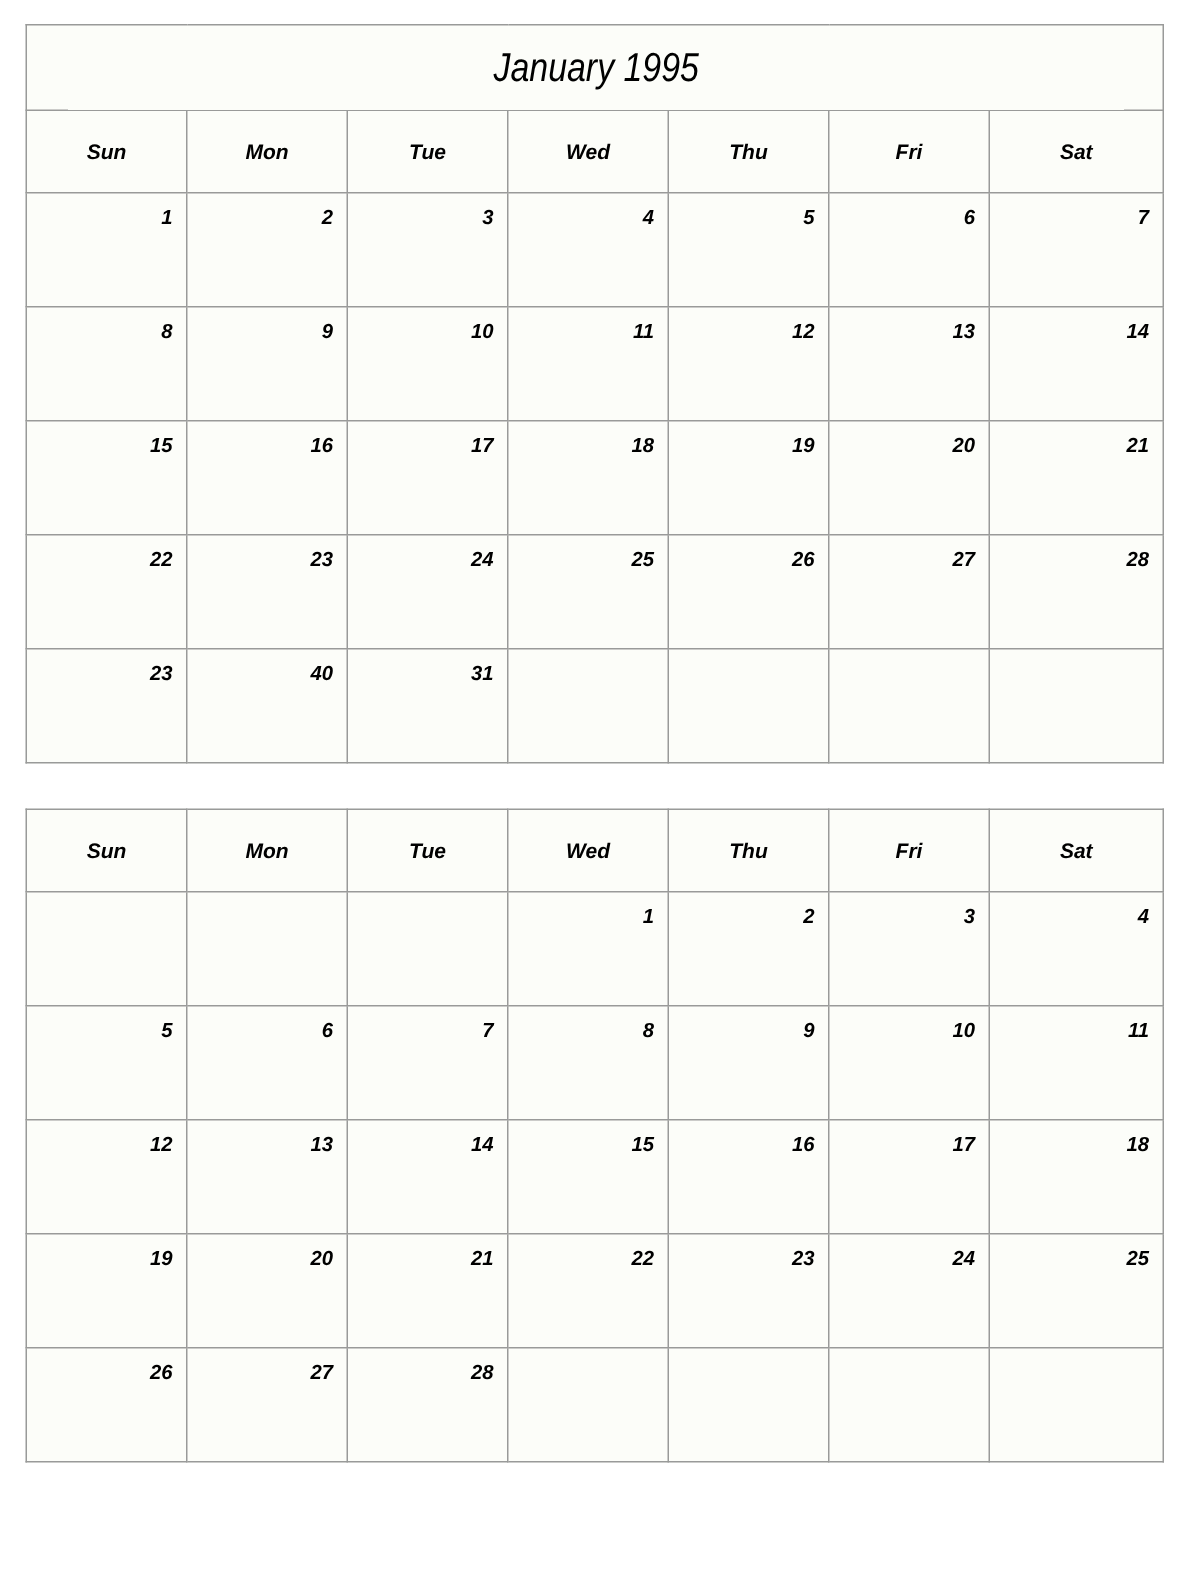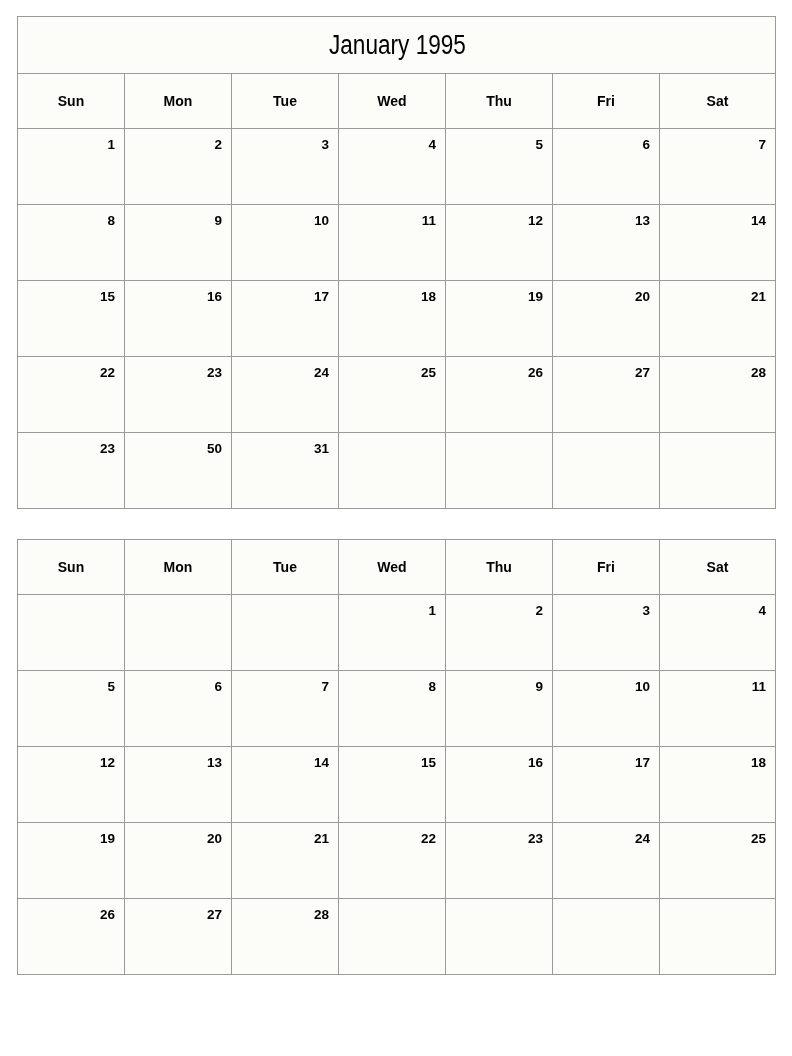--- a/index.html
+++ b/index.html
@@ -12,20 +12,21 @@
     height: 1056px;
     font-family: "Liberation Sans", "DejaVu Sans", sans-serif;
     -webkit-font-smoothing: none;
   }
   .page {
     width: 792px;
     height: 1056px;
     box-sizing: border-box;
     padding: 16px 17px 0 17px;
     position: relative;
+    font-style: italic;
   }
   .cal {
     width: 758px;
     border-collapse: collapse;
     table-layout: fixed;
     background: #fcfdf9;
   }
   .cal + .cal {
     margin-top: 30px;
   }
@@ -209,21 +210,21 @@
           </td>
         <td class="day-cell">
             <span class="day-num">28</span>
           </td>
       </tr>
       <tr>
         <td class="day-cell">
             <span class="day-num">23</span>
           </td>
         <td class="day-cell">
-            <span class="day-num">50</span>
+            <span class="day-num">40</span>
           </td>
         <td class="day-cell">
             <span class="day-num">31</span>
           </td>
         <td class="day-cell empty">
             <span class="day-num"></span>
           </td>
         <td class="day-cell empty">
             <span class="day-num"></span>
           </td>

